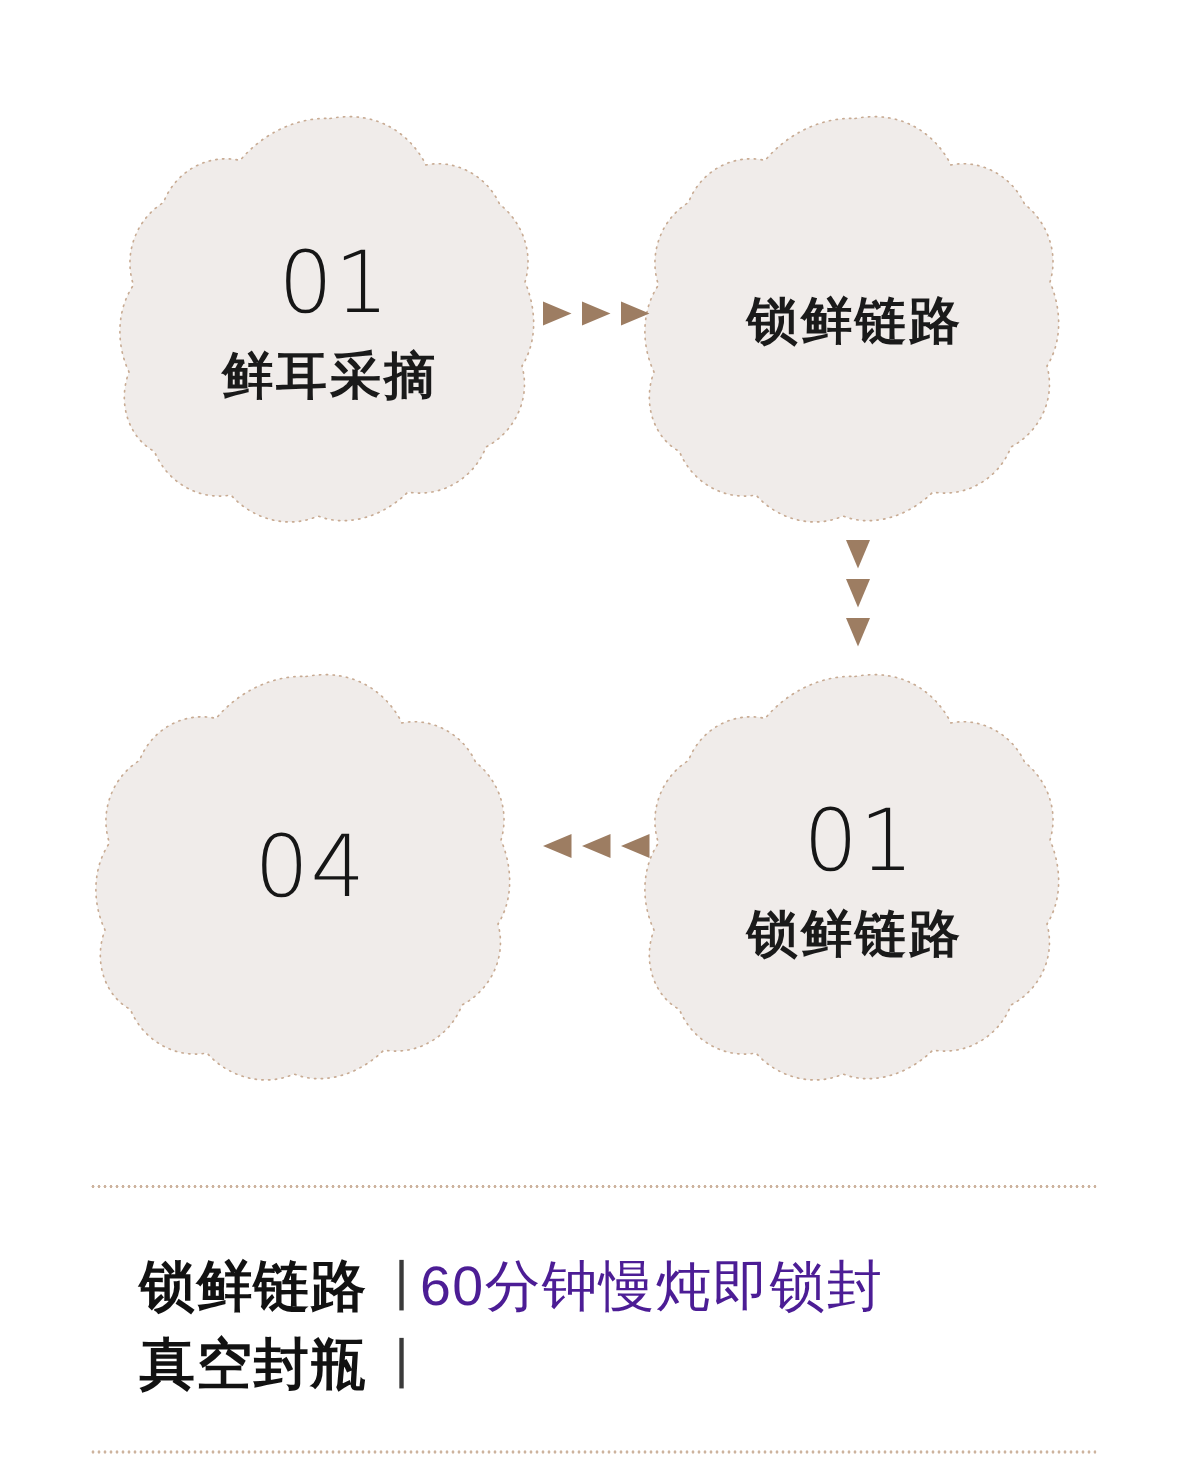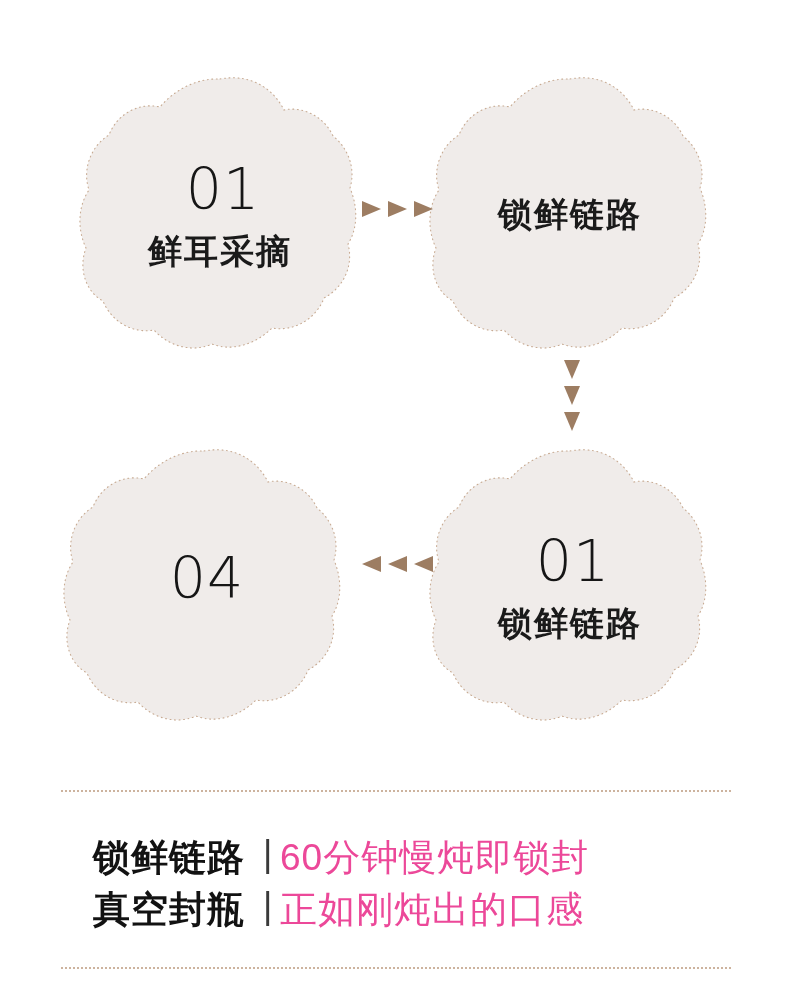--- a/index.html
+++ b/index.html
@@ -149,21 +149,21 @@
     font-size: 36px;
     font-weight: 300;
     color: #3a3a3a;
     margin: 0 16px 0 18px;
     white-space: nowrap;
   }
   .summary-val {
     font-size: 37px;
     font-weight: 400;
     letter-spacing: 1px;
-    color: #ec4899;
+    color: #4c1d95;
     white-space: nowrap;
   }
 </style>
 </head>
 <body>
 
 <div id="page">
 
   <div class="blob" id="blob-01">
     <svg viewBox="0 0 272 276" aria-hidden="true">
@@ -282,17 +282,16 @@
 
   <div id="summary">
     <div class="summary-line">
       <span class="summary-key">锁鲜链路</span>
       <span class="summary-sep">|</span>
       <span class="summary-val">60分钟慢炖即锁封</span>
     </div>
     <div class="summary-line">
       <span class="summary-key">真空封瓶</span>
       <span class="summary-sep">|</span>
-      <span class="summary-val">正如刚炖出的口感</span>
     </div>
   </div>
 
 </div>
 
 </body></html>

